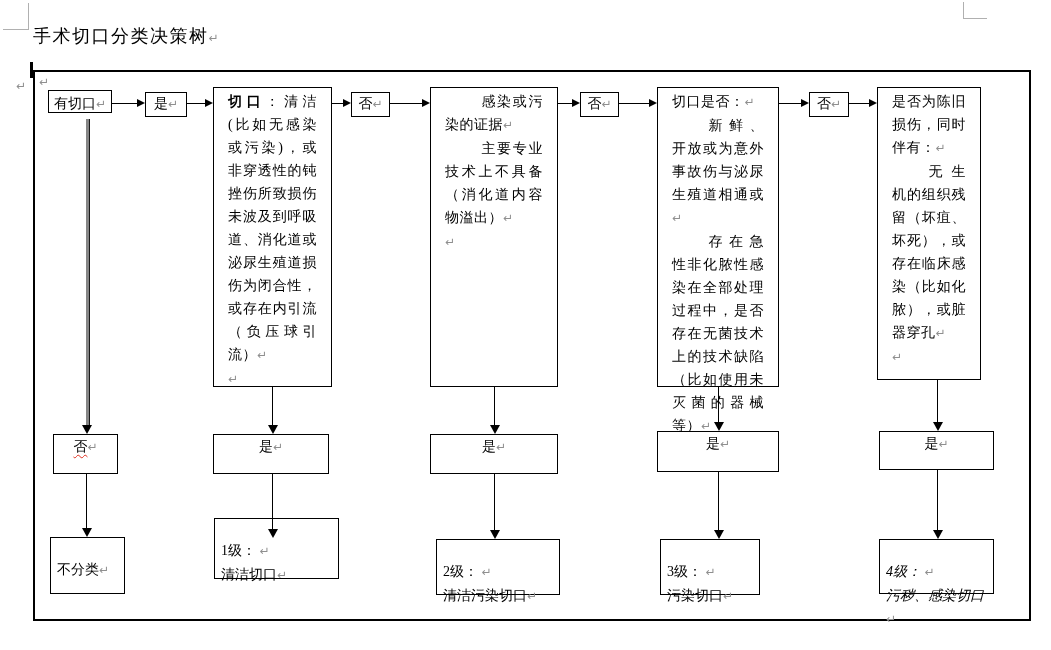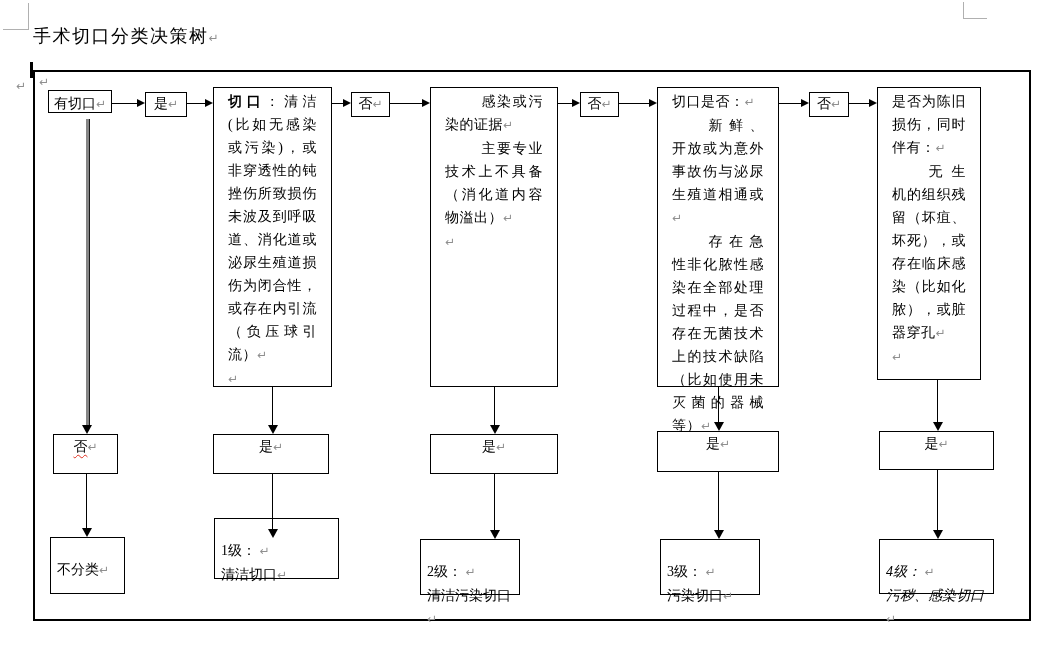--- a/index.html
+++ b/index.html
@@ -96,21 +96,21 @@
 
     <div class="node center" style="left:844px;top:359px;width:115px;height:39px;padding-top:1px;"><span>是</span><span class="pil">↵</span></div>
 
     <div class="node result" style="left:15px;top:465px;width:75px;height:57px;"><span>不分类</span><span class="pil">↵</span></div>
 
     <div class="node result" style="left:179px;top:446px;width:125px;height:61px;">
       <div><span>1级：</span> <span class="pil">↵</span></div>
       <div><span>清洁切口</span><span class="pil">↵</span></div>
     </div>
 
-    <div class="node result" style="left:385px;top:467px;width:100px;height:56px;">
+    <div class="node result" style="left:401px;top:467px;width:124px;height:56px;">
       <div><span>2级：</span> <span class="pil">↵</span></div>
       <div><span>清洁污染切口</span><span class="pil">↵</span></div>
     </div>
 
     <div class="node result" style="left:625px;top:467px;width:100px;height:56px;">
       <div><span>3级：</span> <span class="pil">↵</span></div>
       <div><span>污染切口</span><span class="pil">↵</span></div>
     </div>
 
     <div class="node result" style="left:844px;top:467px;width:115px;height:55px;font-style:italic;">

